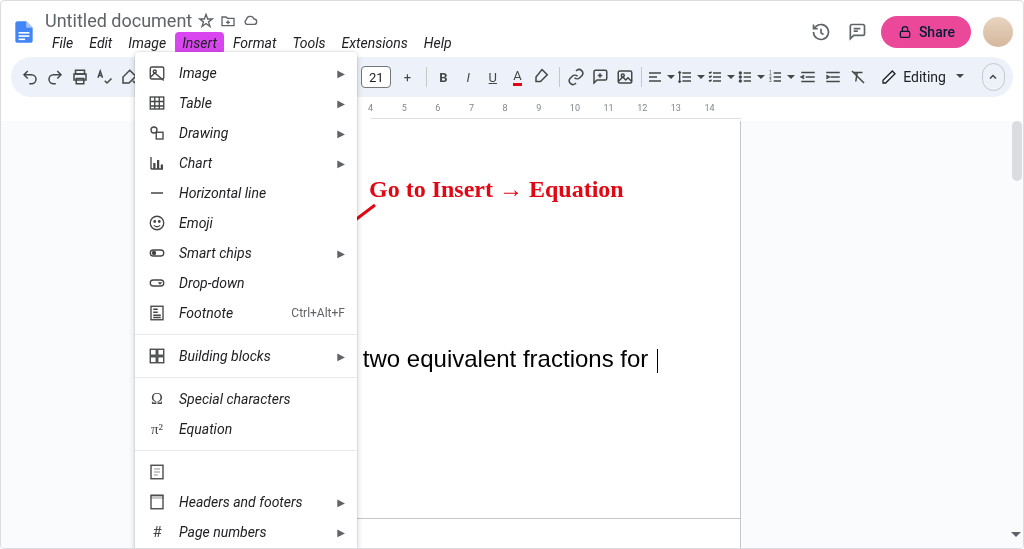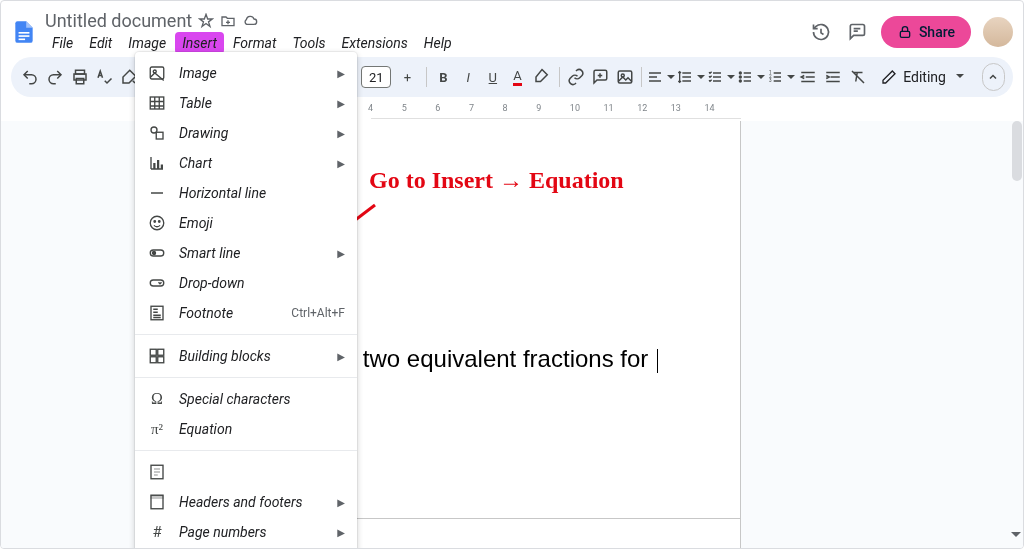--- a/index.html
+++ b/index.html
@@ -49,21 +49,21 @@
 
 .dd { position:absolute; left:134px; top:51px; width:222px; background:#fff; border-radius:4px; box-shadow:0 2px 6px rgba(0,0,0,.2),0 0 0 1px rgba(0,0,0,.05); padding:6px 0; z-index:10; font-size:14px; color:#202124; }
 .di { display:flex; align-items:center; padding:5px 12px; cursor:pointer; min-height:28px; }
 .di .ico { width:20px; height:20px; margin-right:12px; color:#444746; display:flex; align-items:center; justify-content:center; }
 .di .lbl { flex:1;font-style:italic; }
 .di .sc { color:#5f6368; font-size:12px; }
 .di .arr { color:#5f6368; font-size:10px; }
 .dsep { height:1px; background:#e8eaed; margin:6px 0; }
 
 
-.anno { position:absolute; left:368px; top:166px; z-index:20; pointer-events:none; }
+.anno { position:absolute; left:368px; top:175px; z-index:20; pointer-events:none; }
 .anno-text { font-family:"Comic Sans MS","Segoe Script",cursive; color:#e30613; font-size:24px; font-weight:bold; }
 .arrline { position:absolute; stroke:#e30613; fill:#e30613; }
 
 svg { display:block; }
 </style>
 </head>
 <body>
 
 <div class="hdr">
   <svg class="logo" viewBox="0 0 24 24">
@@ -352,21 +352,21 @@
       </span>
       <span class="lbl">Emoji</span>
     </div>
     <div class="di">
       <span class="ico">
         <svg width="18" height="18" viewBox="0 0 24 24" fill="none" stroke="currentColor" stroke-width="1.8">
           <rect x="3" y="8" width="18" height="8" rx="4"></rect>
           <circle cx="8" cy="12" r="2" fill="currentColor"></circle>
         </svg>
       </span>
-      <span class="lbl">Smart line</span>
+      <span class="lbl">Smart chips</span>
       <span class="arr">▶</span>
     </div>
     <div class="di">
       <span class="ico">
         <svg width="18" height="18" viewBox="0 0 24 24" fill="none" stroke="currentColor" stroke-width="1.8">
           <rect x="3" y="8" width="18" height="8" rx="4"></rect>
           <path d="M14 11l2 2 2-2"></path>
         </svg>
       </span>
       <span class="lbl">Drop-down</span>

